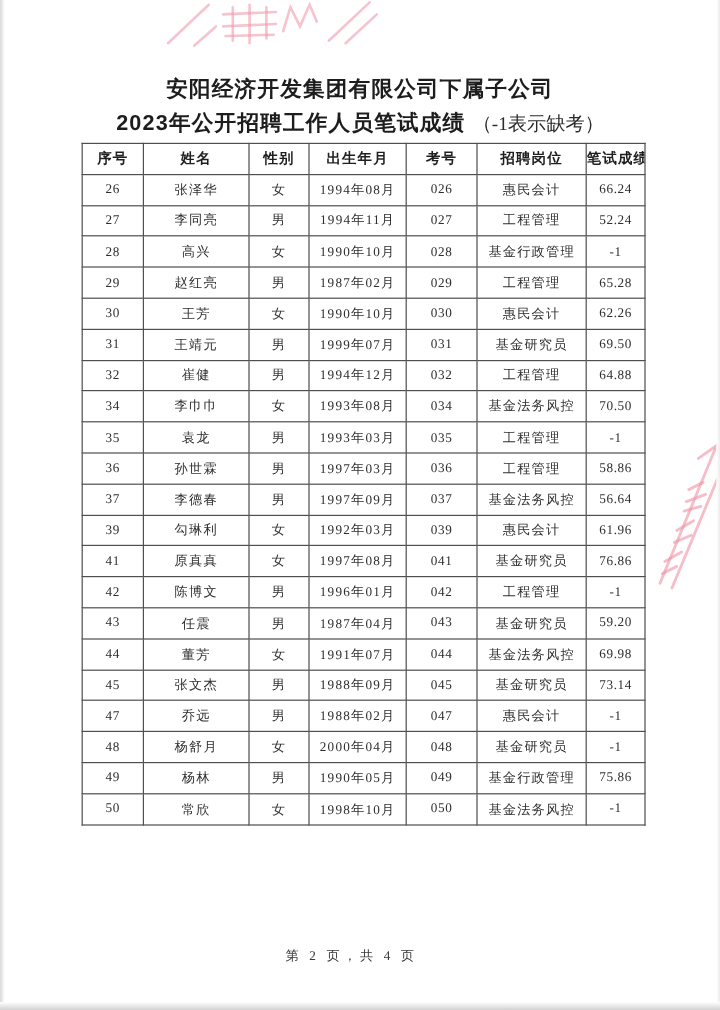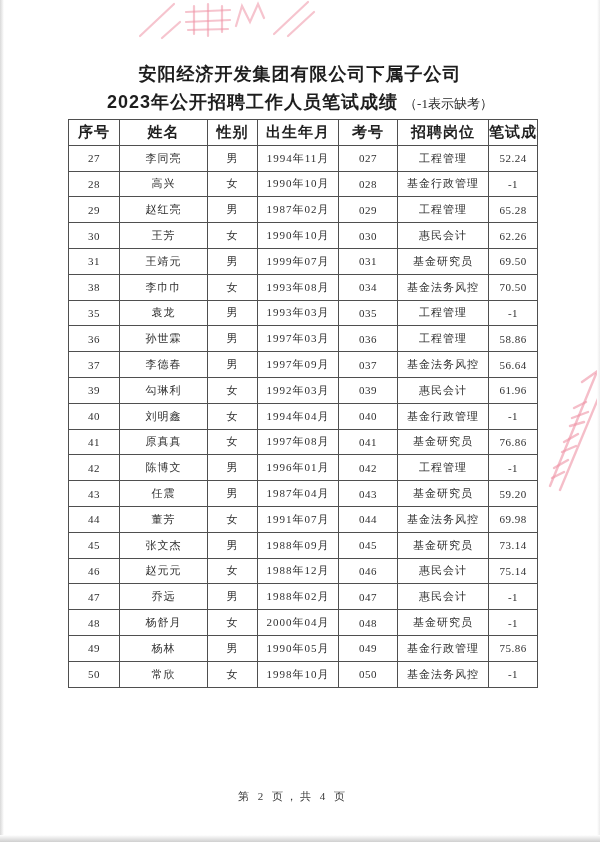--- a/index.html
+++ b/index.html
@@ -31,21 +31,21 @@
     text-align: center; z-index: 2;
   }
   .title-line1, .title-line2 {
     font-family: "Liberation Sans", "DejaVu Sans", sans-serif;
     font-weight: bold; font-size: 18px; line-height: 28px;
     color: #1d1d1d; letter-spacing: 1px;
     margin: 0;
   }
   .title-note {
     font-family: "Liberation Serif", "DejaVu Serif", serif;
-    font-weight: normal; font-size: 13px; letter-spacing: 0;
+    font-weight: normal; font-size: 16px; letter-spacing: 0;
     color: #2a2a2a;
   }
   table.score-table {
     position: absolute; left: 68px; top: 119px;
     width: 469px; border-collapse: collapse; table-layout: fixed;
     z-index: 2;
     font-size: 11px;
   }
   table.score-table col.c0 { width: 51px; }
   table.score-table col.c1 { width: 88px; }
@@ -56,21 +56,21 @@
   table.score-table col.c6 { width: 49px; }
   table.score-table th, table.score-table td {
     border: 1px solid #4f4f4f;
     text-align: center; vertical-align: middle;
     padding: 0; height: 24.8px;
     color: #2f2f2f;
     overflow: hidden; white-space: nowrap;
   }
   table.score-table th {
     font-family: Liberation Mono, monospace;
-    font-weight: bold; font-size: 15px; color: #1f1f1f;
+    font-weight: bold; font-size: 12px; color: #1f1f1f;
     letter-spacing: 1px;
     margin-left: 16px;
   }
   table.score-table td { letter-spacing: 1px; }
   table.score-table td.num { letter-spacing: 0.5px; font-size: 11px; }
   .footer-text {
     position: absolute; left: 0; top: 789px; width: 586px;
     text-align: center; font-size: 11px; color: #3a3a3a;
     letter-spacing: 3px; z-index: 2;
   }
@@ -132,20 +132,29 @@
         <th>姓名</th>
         <th>性别</th>
         <th>出生年月</th>
         <th>考号</th>
         <th>招聘岗位</th>
         <th>笔试成绩</th>
       </tr>
   </thead>
   <tbody>
       <tr>
+        <td class="num">26</td>
+        <td>张泽华</td>
+        <td>女</td>
+        <td>1994年08月</td>
+        <td class="num">026</td>
+        <td>惠民会计</td>
+        <td class="num">66.24</td>
+      </tr>
+      <tr>
         <td class="num">27</td>
         <td>李同亮</td>
         <td>男</td>
         <td>1994年11月</td>
         <td class="num">027</td>
         <td>工程管理</td>
         <td class="num">52.24</td>
       </tr>
       <tr>
         <td class="num">28</td>
@@ -177,21 +186,30 @@
       <tr>
         <td class="num">31</td>
         <td>王靖元</td>
         <td>男</td>
         <td>1999年07月</td>
         <td class="num">031</td>
         <td>基金研究员</td>
         <td class="num">69.50</td>
       </tr>
       <tr>
-        <td class="num">38</td>
+        <td class="num">32</td>
+        <td>崔健</td>
+        <td>男</td>
+        <td>1994年12月</td>
+        <td class="num">032</td>
+        <td>工程管理</td>
+        <td class="num">64.88</td>
+      </tr>
+      <tr>
+        <td class="num">34</td>
         <td>李巾巾</td>
         <td>女</td>
         <td>1993年08月</td>
         <td class="num">034</td>
         <td>基金法务风控</td>
         <td class="num">70.50</td>
       </tr>
       <tr>
         <td class="num">35</td>
         <td>袁龙</td>
@@ -222,29 +240,20 @@
       <tr>
         <td class="num">39</td>
         <td>勾琳利</td>
         <td>女</td>
         <td>1992年03月</td>
         <td class="num">039</td>
         <td>惠民会计</td>
         <td class="num">61.96</td>
       </tr>
       <tr>
-        <td class="num">40</td>
-        <td>刘明鑫</td>
-        <td>女</td>
-        <td>1994年04月</td>
-        <td class="num">040</td>
-        <td>基金行政管理</td>
-        <td class="num">-1</td>
-      </tr>
-      <tr>
         <td class="num">41</td>
         <td>原真真</td>
         <td>女</td>
         <td>1997年08月</td>
         <td class="num">041</td>
         <td>基金研究员</td>
         <td class="num">76.86</td>
       </tr>
       <tr>
         <td class="num">42</td>
@@ -276,29 +285,20 @@
       <tr>
         <td class="num">45</td>
         <td>张文杰</td>
         <td>男</td>
         <td>1988年09月</td>
         <td class="num">045</td>
         <td>基金研究员</td>
         <td class="num">73.14</td>
       </tr>
       <tr>
-        <td class="num">46</td>
-        <td>赵元元</td>
-        <td>女</td>
-        <td>1988年12月</td>
-        <td class="num">046</td>
-        <td>惠民会计</td>
-        <td class="num">75.14</td>
-      </tr>
-      <tr>
         <td class="num">47</td>
         <td>乔远</td>
         <td>男</td>
         <td>1988年02月</td>
         <td class="num">047</td>
         <td>惠民会计</td>
         <td class="num">-1</td>
       </tr>
       <tr>
         <td class="num">48</td>

